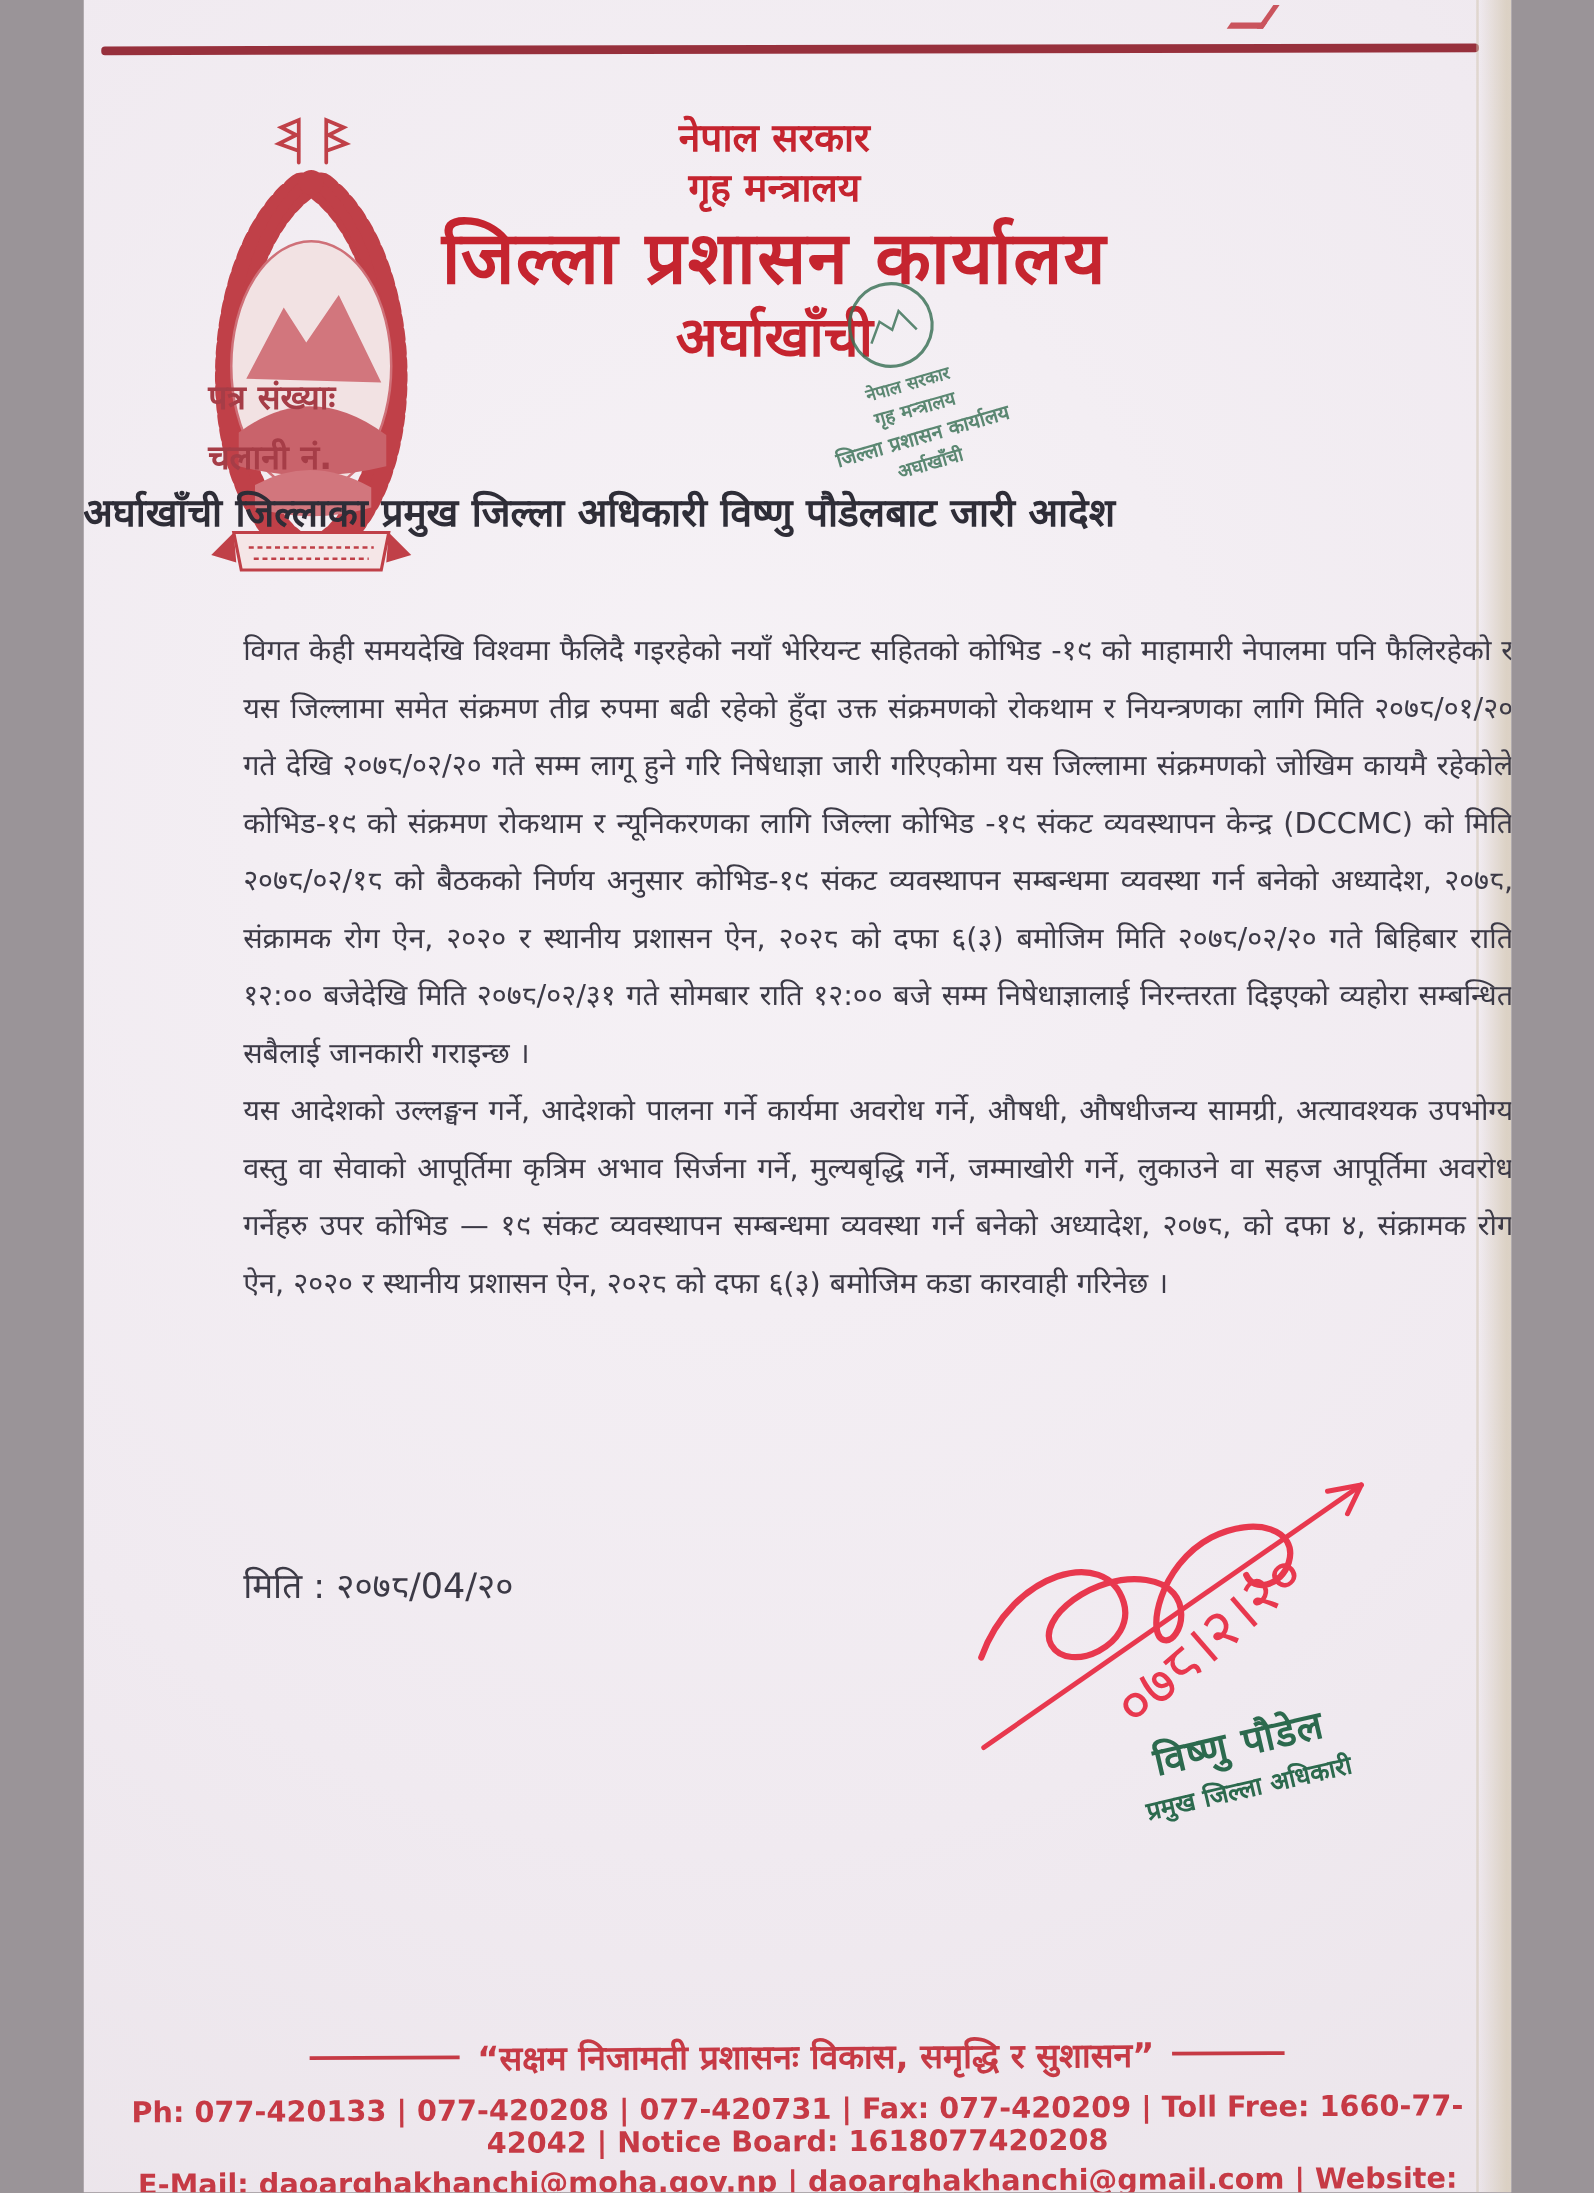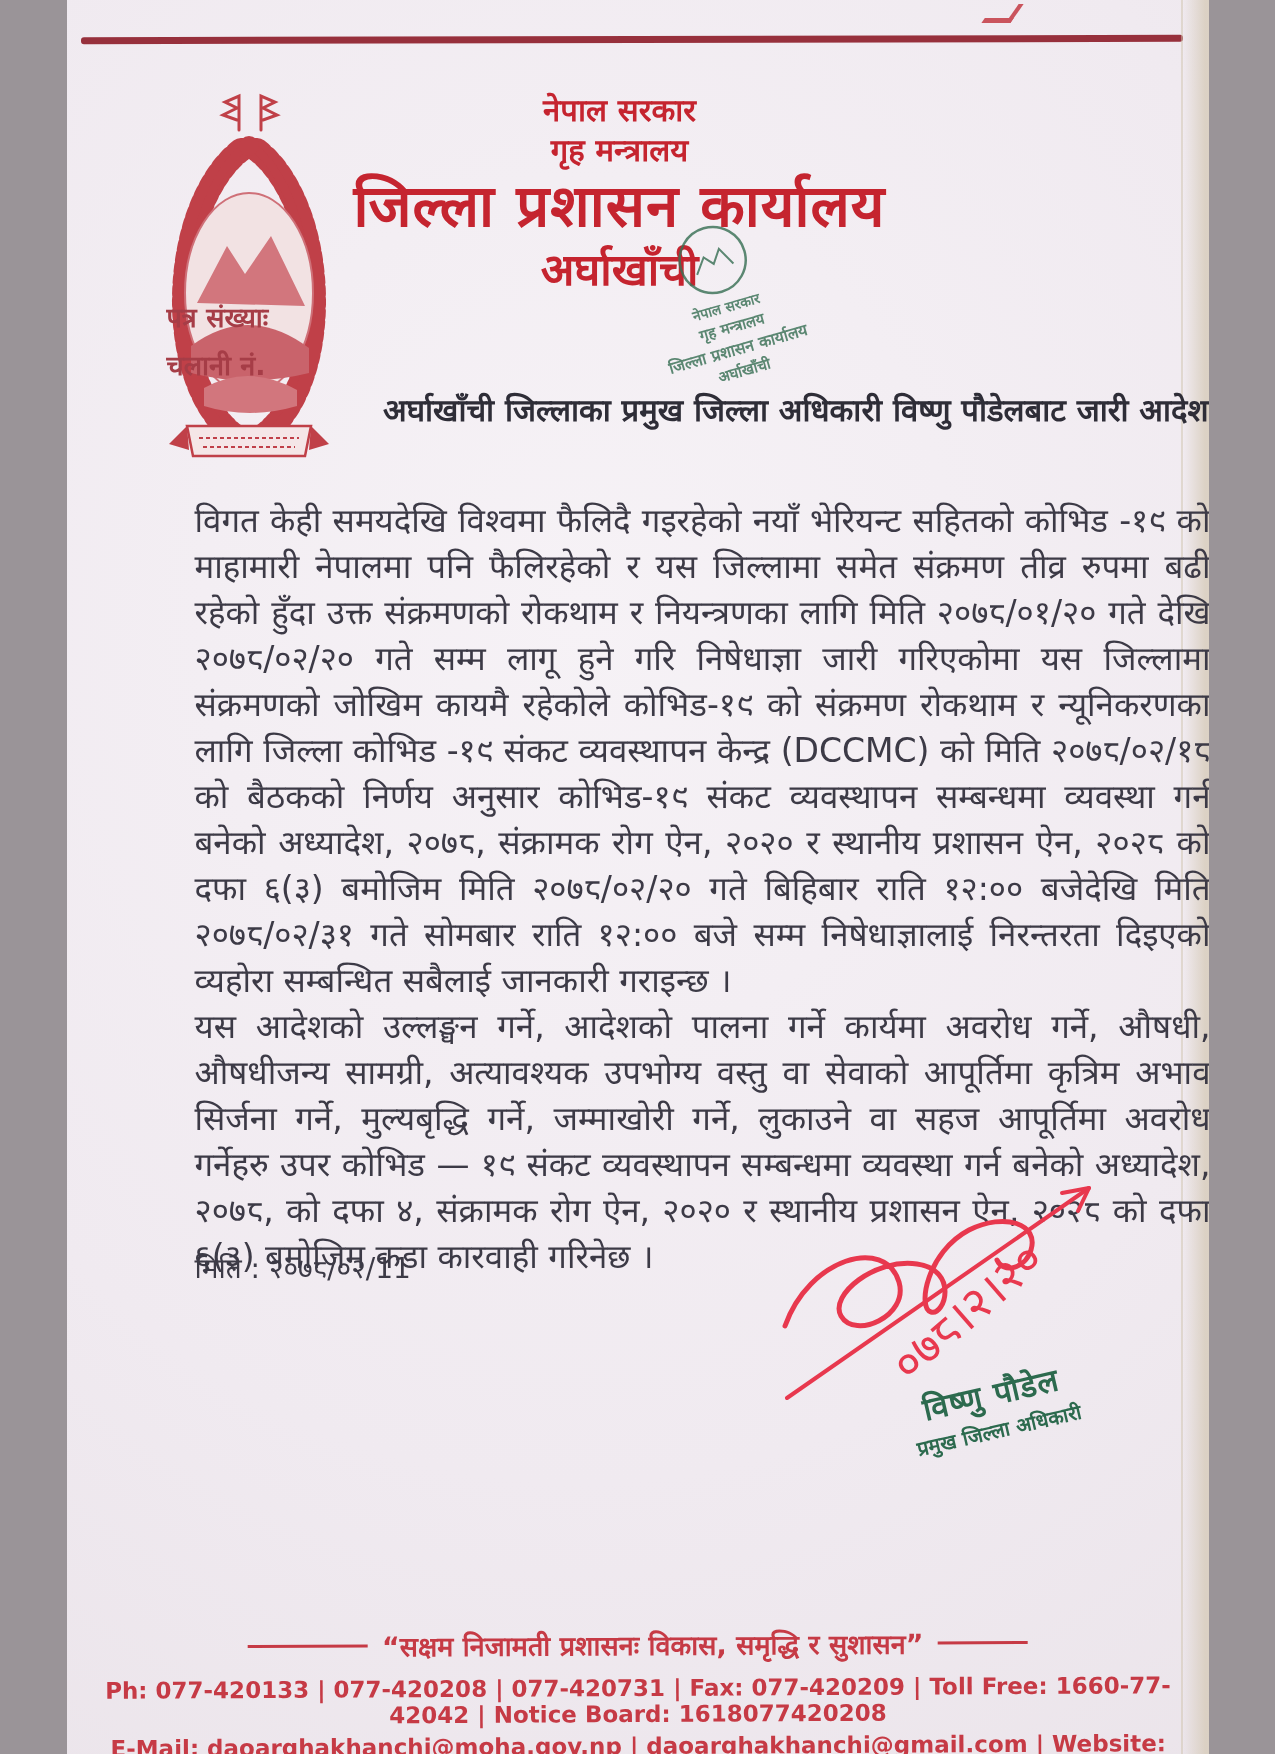--- a/index.html
+++ b/index.html
@@ -29,25 +29,25 @@
   .h-min{top:128px;font-size:31px;}
   .h-office{top:164px;font-size:58px;letter-spacing:1px;}
   .h-district{top:238px;font-size:44px;}
 
   .round-stamp{position:absolute;left:540px;top:220px;transform:rotate(-16deg);opacity:.82;}
 
   .meta{position:absolute;left:100px;color:#a63d47;font-size:27px;font-weight:600;margin-top:18px;}
   .meta-letter{top:280px;}
   .meta-chalani{top:328px;}
 
-  .title{position:absolute;left:0;top:388px;width:100%;text-align:right;
+  .title{position:absolute;left:0;top:388px;width:100%;text-align:left;
     color:#2e2d37;font-size:31px;font-weight:bold;}
 
   .body-block{position:absolute;left:128px;top:498px;width:1016px;
-    color:#3c3a46;font-size:33px;line-height:46px;text-align:justify;}
+    color:#3c3a46;font-size:23px;line-height:46px;text-align:justify;}
   .body-block p{margin:0;}
 
   .date-line{position:absolute;left:128px;top:1248px;color:#3c3a46;font-size:28px;}
 
   
   .sig-block{position:absolute;left:690px;top:1130px;width:390px;height:330px;}
   .sig-svg{position:absolute;left:0;top:0;}
   .sig-date{position:absolute;left:118px;top:148px;transform:rotate(-41deg);
     color:#e8384e;font-size:47px;font-weight:500;white-space:nowrap;}
   .officer-stamp{position:absolute;left:843px;top:1372px;transform:rotate(-13deg);
@@ -112,21 +112,21 @@
   <div class="meta meta-letter">पत्र संख्याः</div>
   <div class="meta meta-chalani">चलानी नं.</div>
 
   <div class="title">अर्घाखाँची जिल्लाका प्रमुख जिल्ला अधिकारी विष्णु पौडेलबाट जारी आदेश</div>
 
   <div class="body-block">
     <p>विगत केही समयदेखि विश्वमा फैलिदै गइरहेको नयाँ भेरियन्ट सहितको कोभिड -१९ को माहामारी नेपालमा पनि फैलिरहेको र यस जिल्लामा समेत संक्रमण तीव्र रुपमा बढी रहेको हुँदा उक्त संक्रमणको रोकथाम र नियन्त्रणका लागि मिति २०७८/०१/२० गते देखि २०७८/०२/२० गते सम्म लागू हुने गरि निषेधाज्ञा जारी गरिएकोमा यस जिल्लामा संक्रमणको जोखिम कायमै रहेकोले कोभिड-१९ को संक्रमण रोकथाम र न्यूनिकरणका लागि जिल्ला कोभिड -१९ संकट व्यवस्थापन केन्द्र (DCCMC) को मिति २०७८/०२/१८ को बैठकको निर्णय अनुसार कोभिड-१९ संकट व्यवस्थापन सम्बन्धमा व्यवस्था गर्न बनेको अध्यादेश, २०७८, संक्रामक रोग ऐन, २०२० र स्थानीय प्रशासन ऐन, २०२८ को दफा ६(३) बमोजिम मिति २०७८/०२/२० गते बिहिबार राति १२:०० बजेदेखि मिति २०७८/०२/३१ गते सोमबार राति १२:०० बजे सम्म निषेधाज्ञालाई निरन्तरता दिइएको व्यहोरा सम्बन्धित सबैलाई जानकारी गराइन्छ ।</p>
     <p>यस आदेशको उल्लङ्घन गर्ने, आदेशको पालना गर्ने कार्यमा अवरोध गर्ने, औषधी, औषधीजन्य सामग्री, अत्यावश्यक उपभोग्य वस्तु वा सेवाको आपूर्तिमा कृत्रिम अभाव सिर्जना गर्ने, मुल्यबृद्धि गर्ने, जम्माखोरी गर्ने, लुकाउने वा सहज आपूर्तिमा अवरोध गर्नेहरु उपर कोभिड — १९ संकट व्यवस्थापन सम्बन्धमा व्यवस्था गर्न बनेको अध्यादेश, २०७८, को दफा ४, संक्रामक रोग ऐन, २०२० र स्थानीय प्रशासन ऐन, २०२८ को दफा ६(३) बमोजिम कडा कारवाही गरिनेछ ।</p>
   </div>
 
-  <div class="date-line">मिति : २०७८/०२/11</div>
+  <div class="date-line">मिति : २०७८/04/२०</div>
 
   <div class="sig-block">
     <svg class="sig-svg" viewBox="0 0 390 330" width="390" height="330">
       <g fill="none" stroke="#e8384e" stroke-width="5" stroke-linecap="round">
         <path d="M28,196 C52,128 128,106 142,152 C152,186 98,210 84,186 C72,165 118,128 160,134 C202,140 188,186 174,182 C160,178 170,122 212,100 C248,82 282,94 274,120 C268,139 246,144 240,130"></path>
         <path d="M30,268 L332,58" stroke-width="4"></path>
         <path d="M332,58 l-27,5 M332,58 l-11,23" stroke-width="4"></path>
       </g>
     </svg>
     <div class="sig-date">०७८।२।२०</div>

